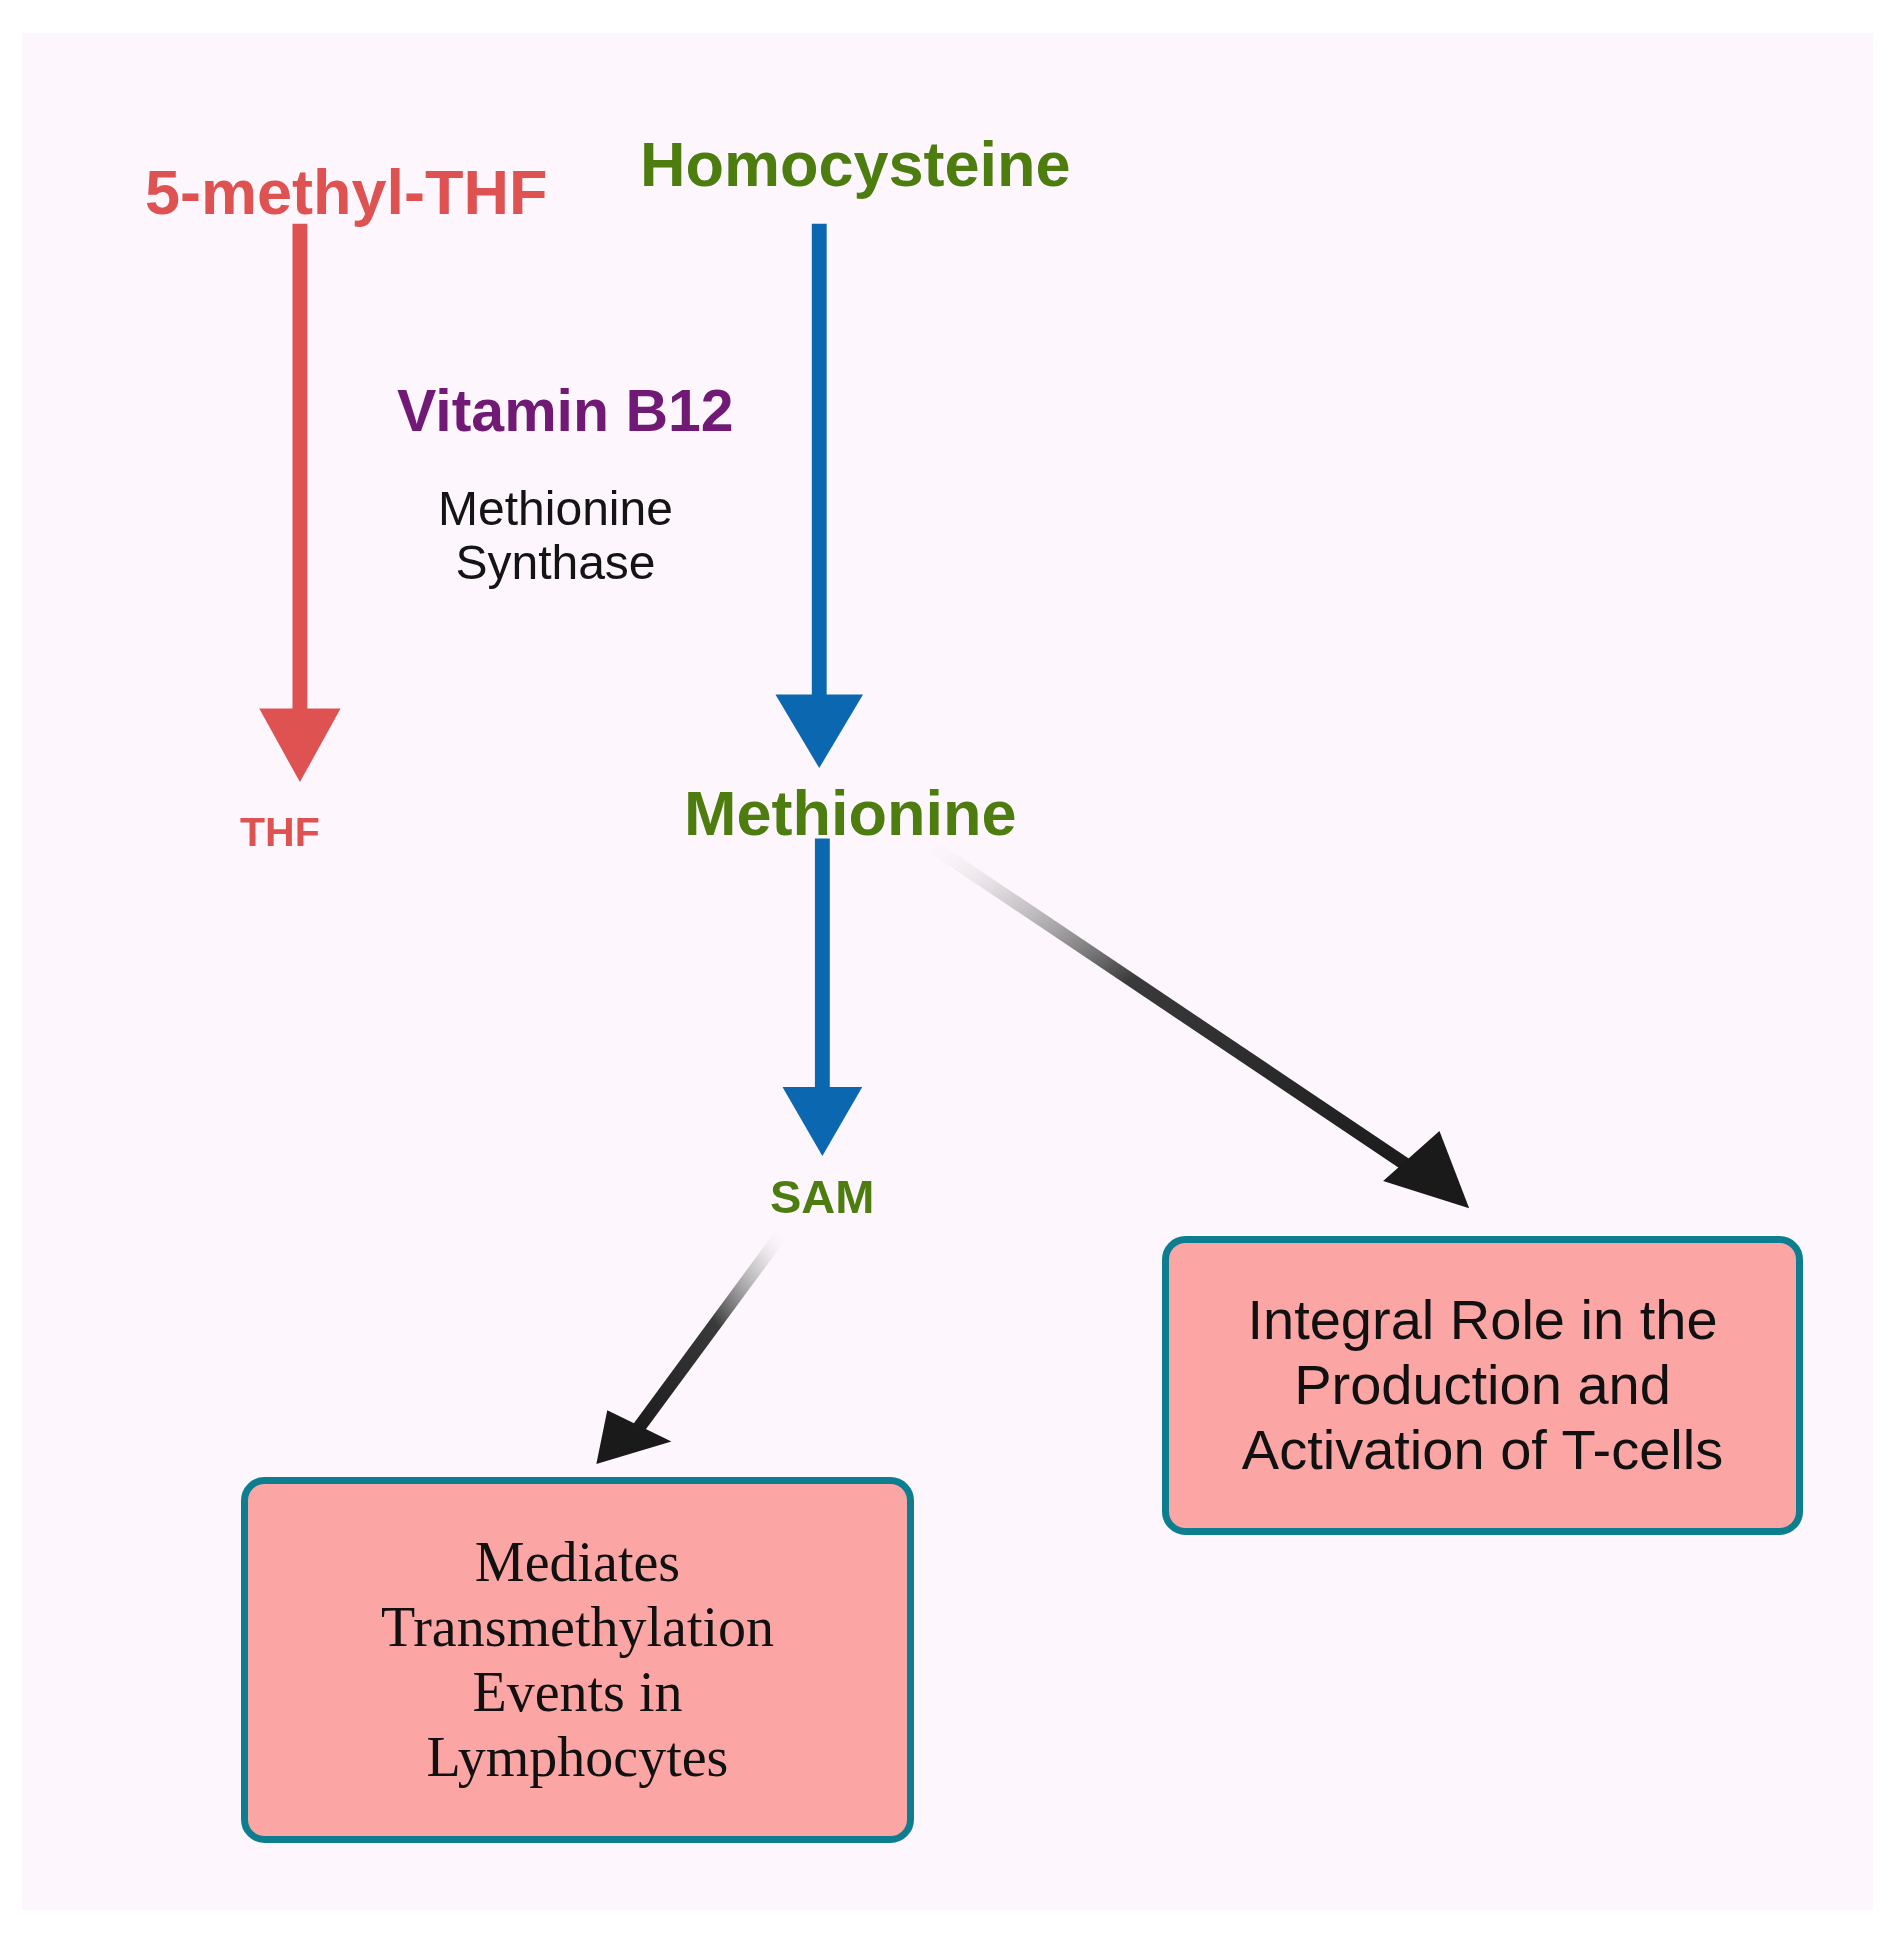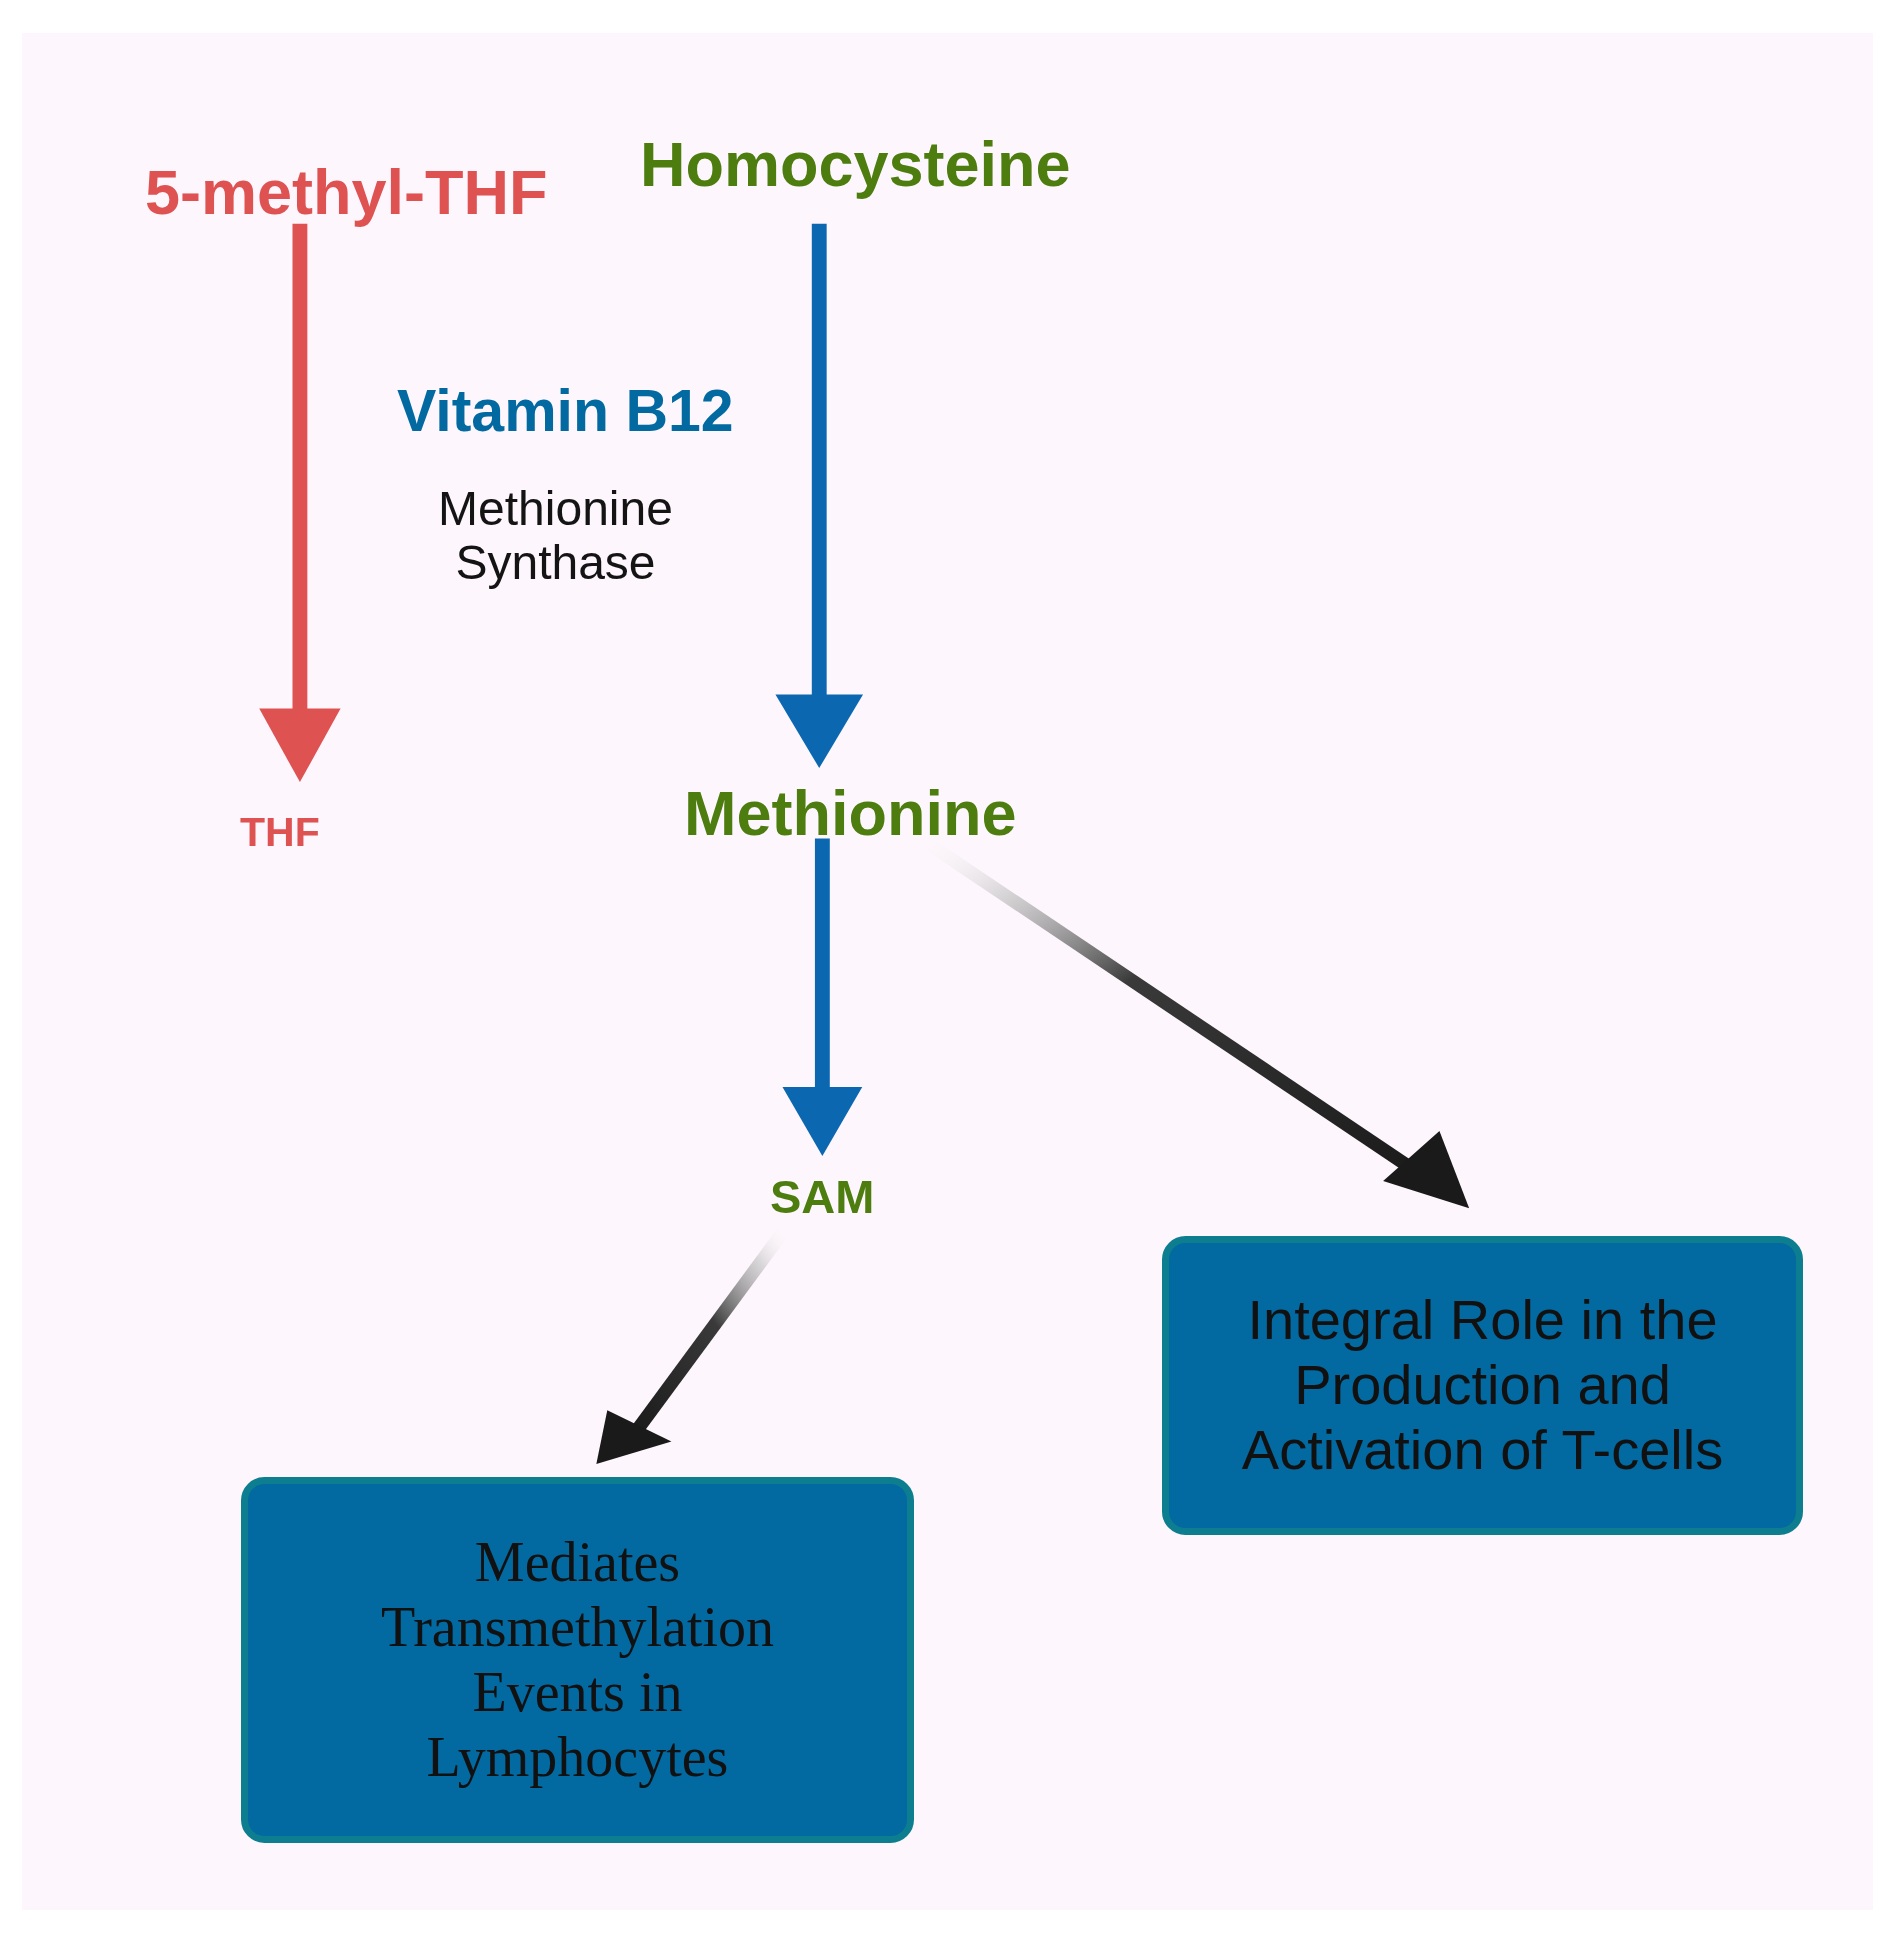--- a/index.html
+++ b/index.html
@@ -38,38 +38,38 @@
     color: #de5252;
     font-weight: bold;
     margin-top: 28px;
   }
   .blue-label {
     color: #4d7c0f;
     font-weight: bold;
   }
   .enzyme-title {
     position: absolute;
-    color: #0369a1;
+    color: #701a75;
     font-weight: bold;
     font-size: 59px;
     white-space: nowrap;
     line-height: 1.0;
   }
   .enzyme-sub {
     position: absolute;
     color: #141414;
     font-weight: normal;
     font-size: 48px;
     text-align: center;
     line-height: 1.12;
   }
   .info-box {
     position: absolute;
     box-sizing: border-box;
-    background: #0369a1;
+    background: #fca5a5;
     border: 7px solid #0d7e8f;
     border-radius: 23.5px;
     display: flex;
     align-items: center;
     justify-content: center;
     text-align: center;
   }
   .info-box-text {
     color: #111111;
     font-size: 56px;

